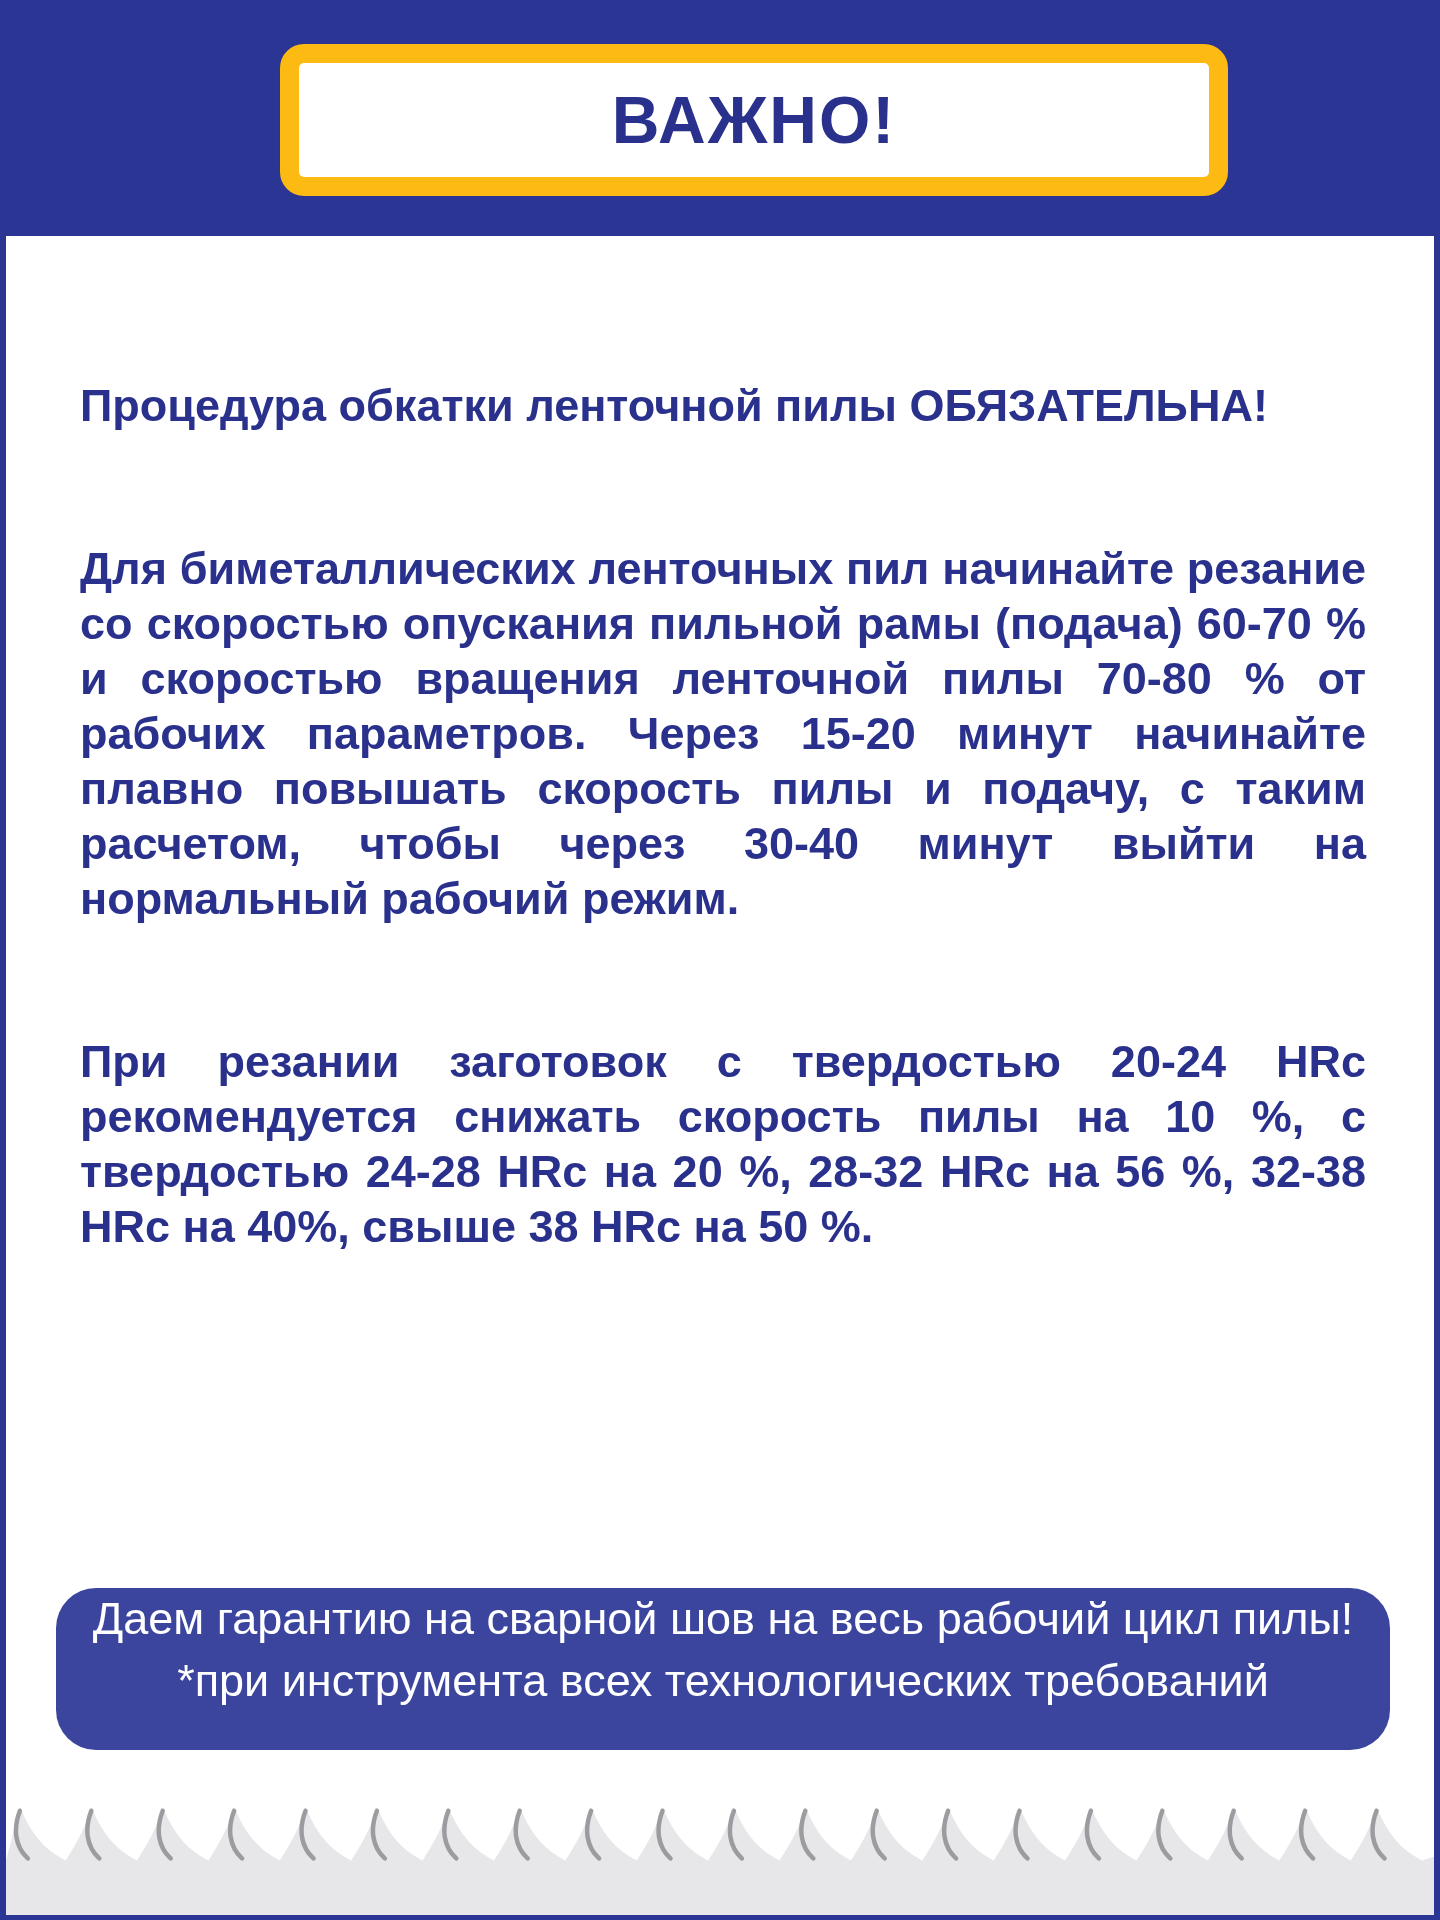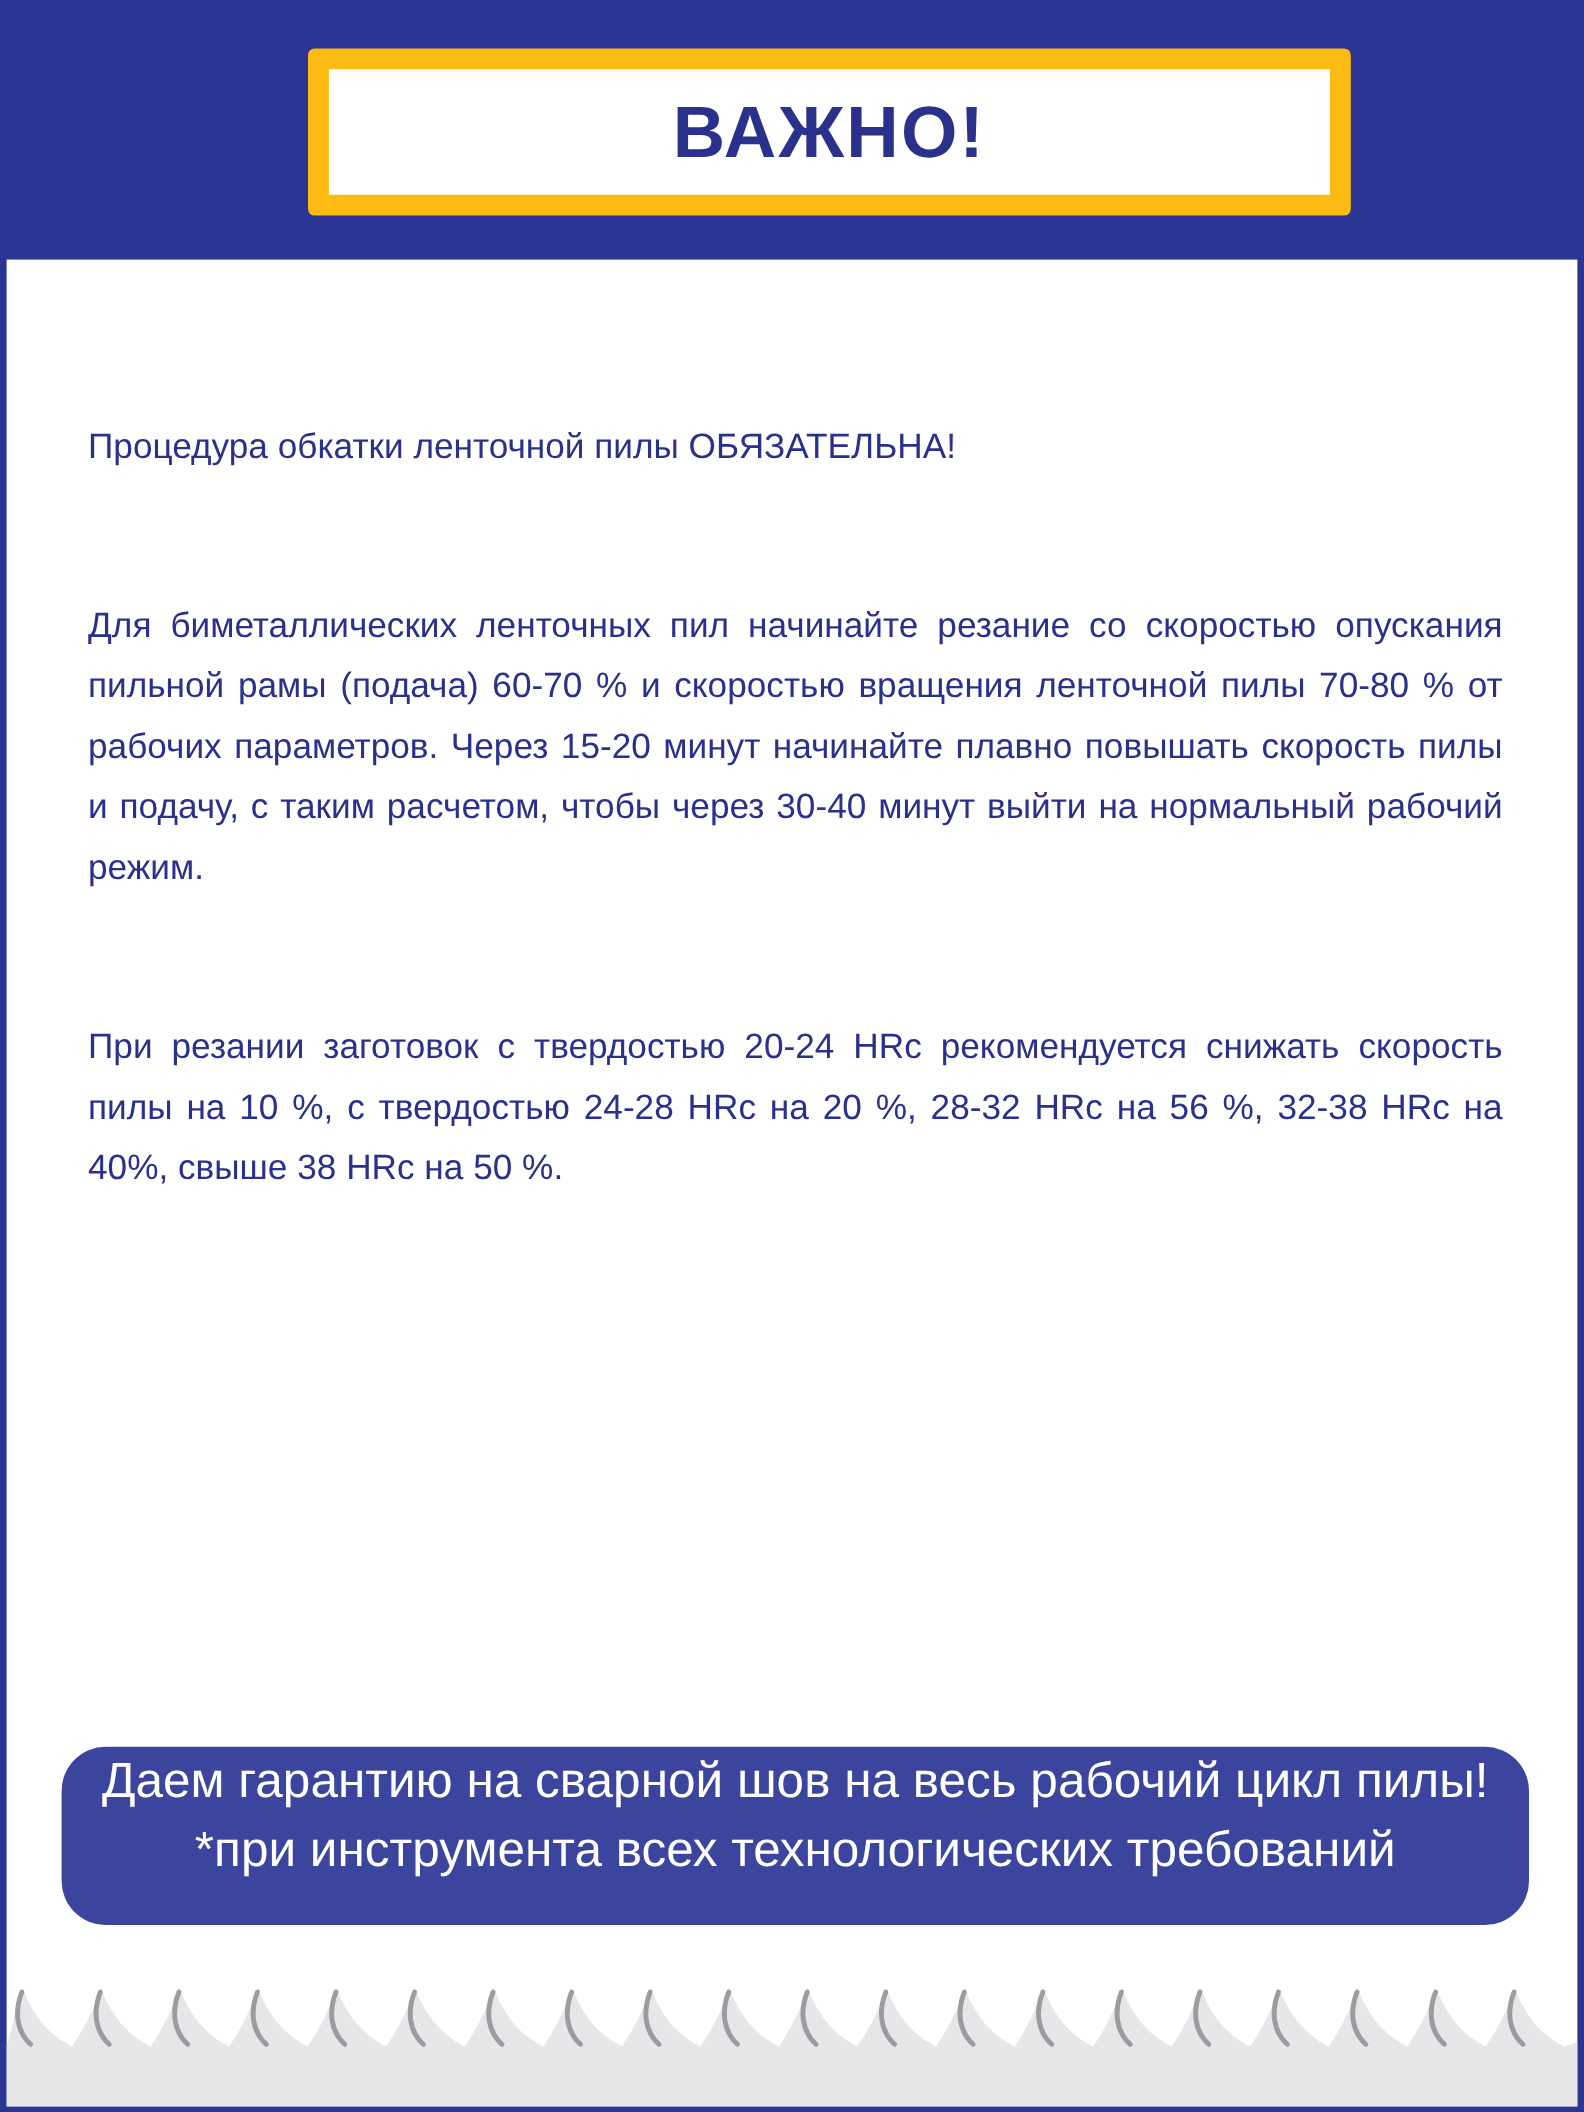--- a/index.html
+++ b/index.html
@@ -11,39 +11,39 @@
   }
   .header-band{
     position:absolute;top:0;left:0;right:0;height:236px;
     background:#2b3594;
   }
   .badge{
     position:absolute;left:280px;top:44px;
     width:948px;height:152px;box-sizing:border-box;
     background:#ffffff;
     border:19px solid #fcba12;
-    border-radius:6px;
+    border-radius:24px;
     display:flex;align-items:center;justify-content:center;
     box-shadow:0 0 0 1px rgba(0,0,0,0.02);
   }
   .badge-label{
     color:#2a318c;
     font-size:66px;font-weight:bold;letter-spacing:2px;
   }
   .card{
     position:absolute;left:6px;right:6px;top:236px;bottom:5px;
     background:#ffffff;
   }
   .content{
     position:absolute;left:74px;right:68px;top:0;
     color:#2a318c;
   }
   .para{
     margin:0 0 0 0;
-    font-size:32px;line-height:55px;font-weight:normal;
+    font-size:45px;line-height:55px;font-weight:bold;
     text-align:justify;
   }
   .para.first{margin-top:142px;}
   .para + .para{margin-top:108px;}
   .guarantee{
     position:absolute;left:50px;top:1352px;
     width:1334px;height:162px;
     background:#3b459e;border-radius:40px;
     display:flex;flex-direction:column;align-items:center;
     color:#ffffff;text-align:center;

